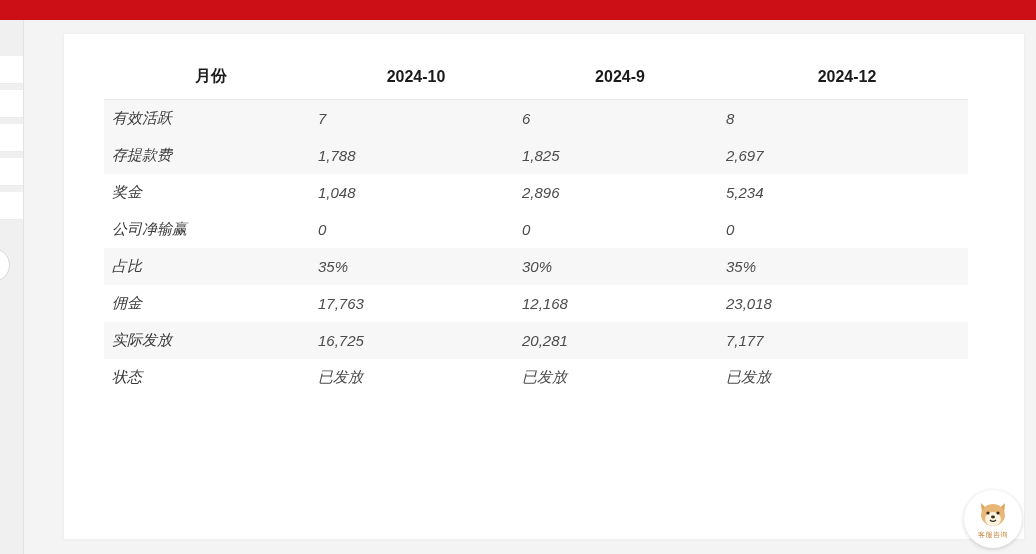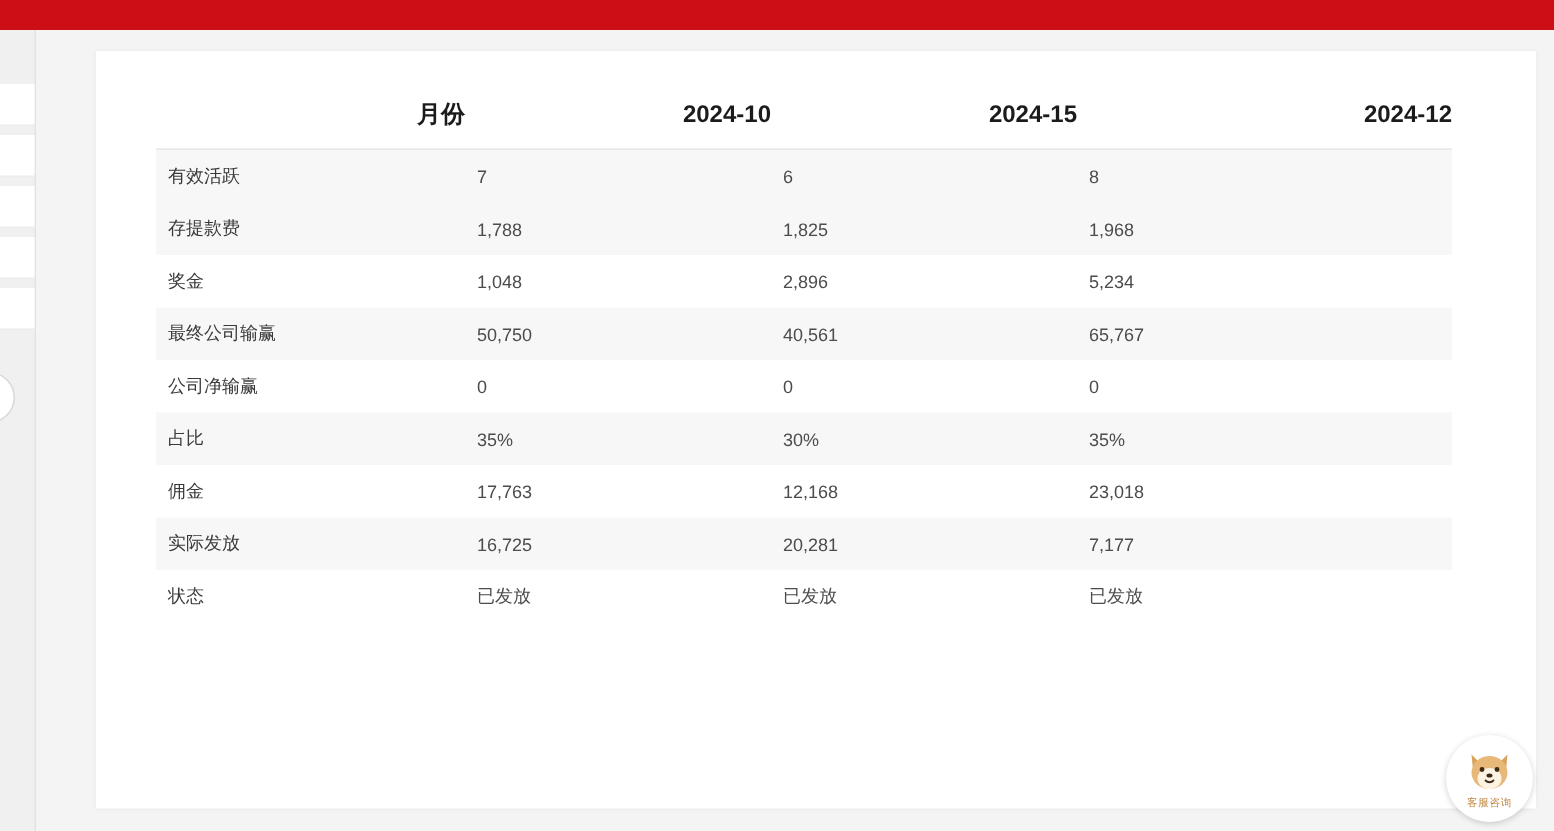--- a/index.html
+++ b/index.html
@@ -83,34 +83,35 @@
     width: 864px;
     border-collapse: collapse;
     table-layout: fixed;
   }
   table.report col.c0 { width: 206px; }
   table.report col.c1 { width: 204px; }
   table.report col.c2 { width: 204px; }
   table.report col.c3 { width: 250px; }
 
   table.report th {
-    text-align: right;
+    text-align: center;
     font-size: 16px;
     font-weight: bold;
     color: #1b1b1b;
     padding: 10px 0 12px 8px;
     border-bottom: 1px solid #e9e9e9;
     white-space: nowrap;
   }
   table.report td {
-    font-size: 12px;
+    font-size: 15px;
     color: #4c4c4c;
     padding: 9px 0 9px 8px;
     height: 35px;
     white-space: nowrap;
+    font-style: italic;
   }
   table.report td.label {
     color: #3a3a3a;
   }
   table.report tbody tr.alt td {
     background: #f7f7f7;
   }
   
   .mascot {
     position: absolute;
@@ -161,48 +162,42 @@
       <colgroup>
         <col class="c0">
           <col class="c1">
           <col class="c2">
           <col class="c3">
       </colgroup>
       <thead>
         <tr>
           <th>月份</th>
           <th>2024-10</th>
-          <th>2024-15</th>
+          <th>2024-9</th>
           <th>2024-12</th>
         </tr>
       </thead>
       <tbody>
         <tr class="alt">
           <td class="label">有效活跃</td>
           <td>7</td>
           <td>6</td>
           <td>8</td>
         </tr>
         <tr class="alt">
           <td class="label">存提款费</td>
           <td>1,788</td>
           <td>1,825</td>
-          <td>1,968</td>
+          <td>2,697</td>
         </tr>
         <tr>
           <td class="label">奖金</td>
           <td>1,048</td>
           <td>2,896</td>
           <td>5,234</td>
-        </tr>
-        <tr class="alt">
-          <td class="label">最终公司输赢</td>
-          <td>50,750</td>
-          <td>40,561</td>
-          <td>65,767</td>
         </tr>
         <tr>
           <td class="label">公司净输赢</td>
           <td>0</td>
           <td>0</td>
           <td>0</td>
         </tr>
         <tr class="alt">
           <td class="label">占比</td>
           <td>35%</td>

